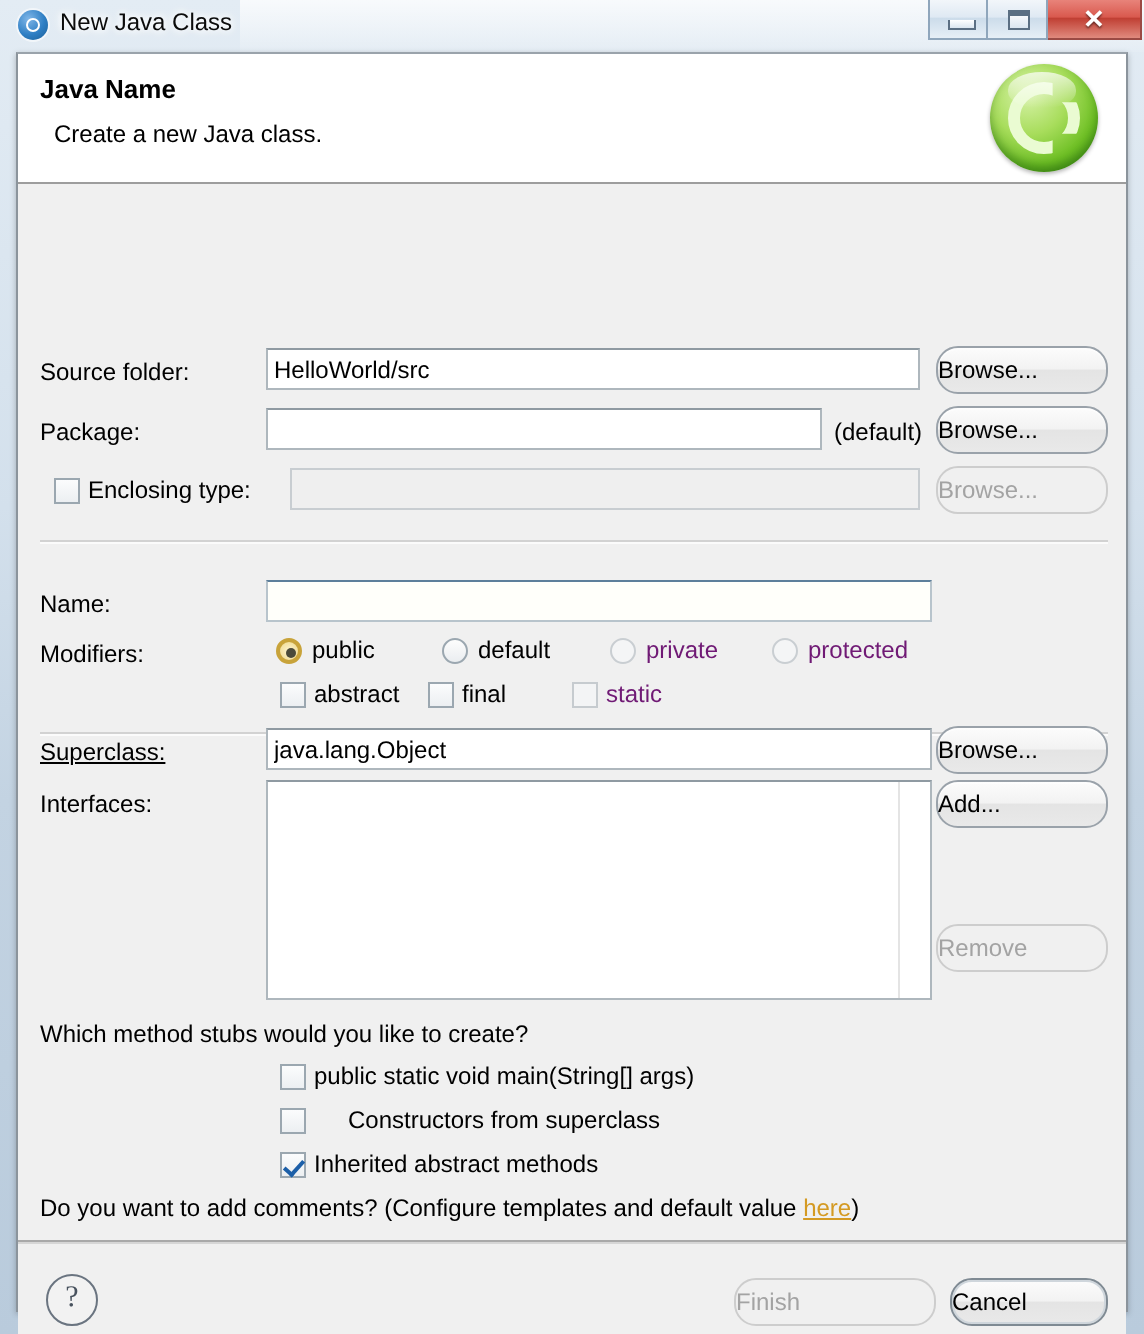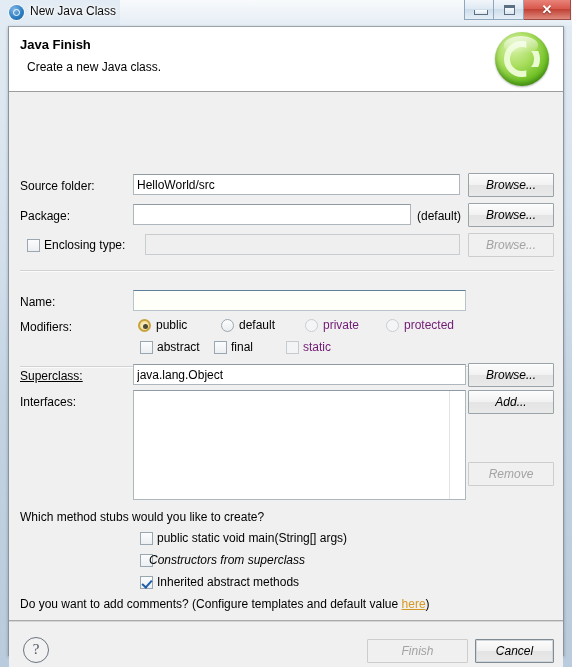--- a/index.html
+++ b/index.html
@@ -238,30 +238,28 @@
     width: 15px;
     border-left: 1px solid #e4e4e4;
     background: #fff;
   }
 
   .btn {
     position: absolute;
     box-sizing: border-box;
     height: 24px;
     border: 1px solid #9aa2aa;
-    border-radius: 1px;
+    border-radius: 11px;
     background: linear-gradient(to bottom, #fcfcfc 0%, #f2f2f2 48%, #e4e4e4 50%, #e9e9e9 100%);
     font-size: 12px;
     font-family: "Liberation Sans", sans-serif;
     color: #000;
-    text-align: center;
     line-height: 22px;
     cursor: default;
     box-shadow: 0 1px 0 rgba(255,255,255,.6) inset;
-    font-style: italic;
   }
   .btn.dis {
     color: #a3a3a3;
     border-color: #cdcdcd;
     background: #f0f0f0;
     box-shadow: none;
   }
   .btn.focusring {
     border-color: #7f8a93;
     box-shadow: 0 0 0 1px #cfd6dc inset;
@@ -369,21 +367,21 @@
       </div>
       <div class="wbtn close">
         <span class="g-close">✕</span>
       </div>
     </div>
   </div>
 
   <div class="client">
 
     <div class="wiz-header">
-      <div class="wiz-title">Java Finish</div>
+      <div class="wiz-title">Java Name</div>
       <div class="wiz-sub">Create a new Java class.</div>
       <div class="wiz-banner-icon">
         <span class="ball"></span>
         <span class="cglyph"></span>
         <span class="hilite"></span>
       </div>
     </div>
 
     <div class="wiz-body">
 
@@ -441,21 +439,21 @@
       </div>
       <div class="btn" style="left:459px; top:298px; width:86px;">Add...</div>
       <div class="btn dis" style="left:459px; top:330px; width:86px;margin-top:40px;">Remove</div>
 
       <div class="lbl" style="left:11px; top:418px;">Which method stubs would you like to create?</div>
 
       <div class="cb" style="left:131px; top:440px;"></div>
       <div class="lbl" style="left:148px; top:439px;">public static void main(String[] args)</div>
 
       <div class="cb" style="left:131px; top:462px;"></div>
-      <div class="lbl" style="left:140px; top:461px;font-style:italic;">Constructors from superclass</div>
+      <div class="lbl" style="left:165px; top:461px;">Constructors from superclass</div>
 
       <div class="cb checked" style="left:131px; top:484px;"></div>
       <div class="lbl" style="left:148px; top:483px;">Inherited abstract methods</div>
 
       <div class="lbl" style="left:11px; top:505px;"><span>Do you want to add comments? (Configure templates and default value </span><span class="linklike">here</span><span>)</span></div>
 
       <div class="cb" style="left:131px; top:529px;"></div>
       <div class="lbl" style="left:148px; top:528px;">Generate comments</div>
     </div>
 

